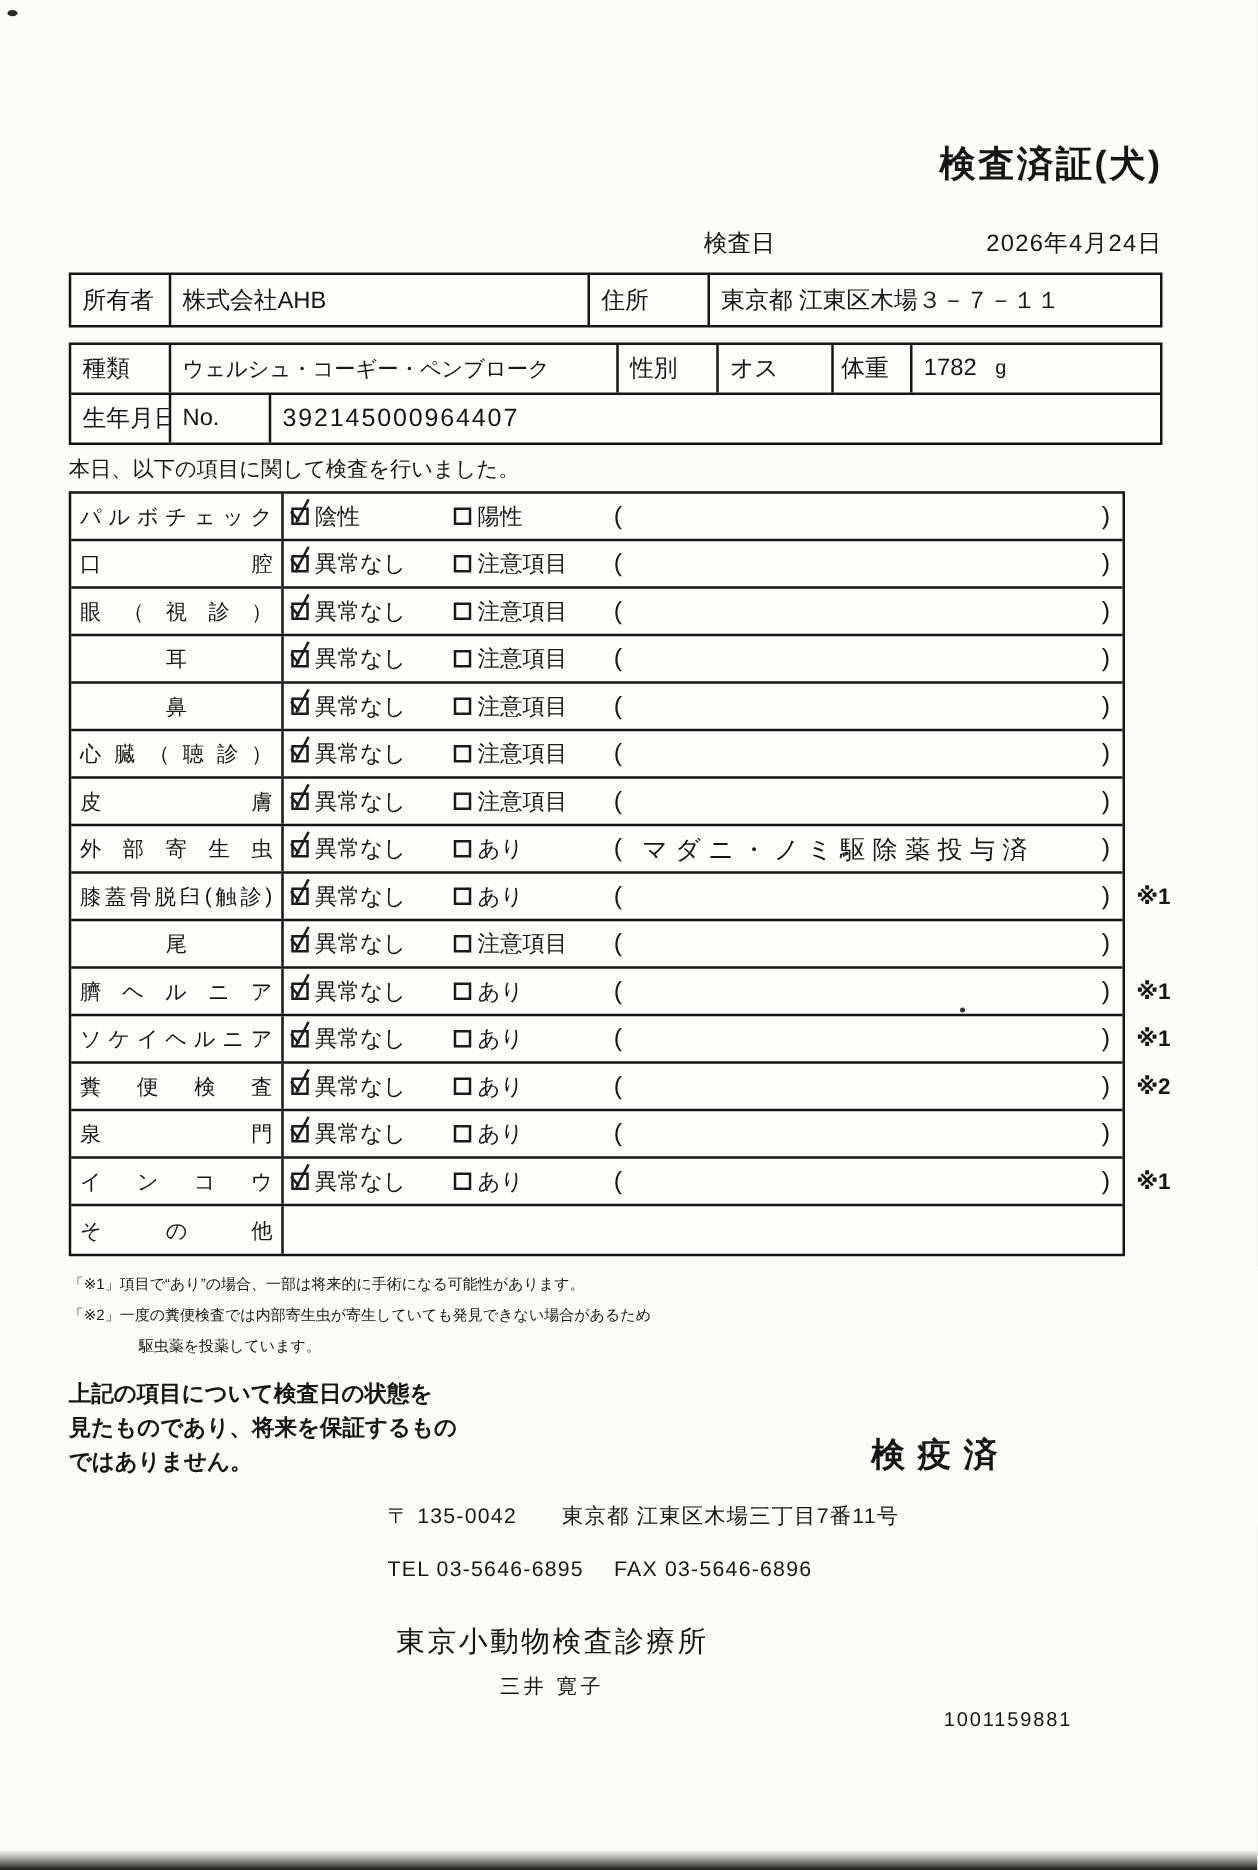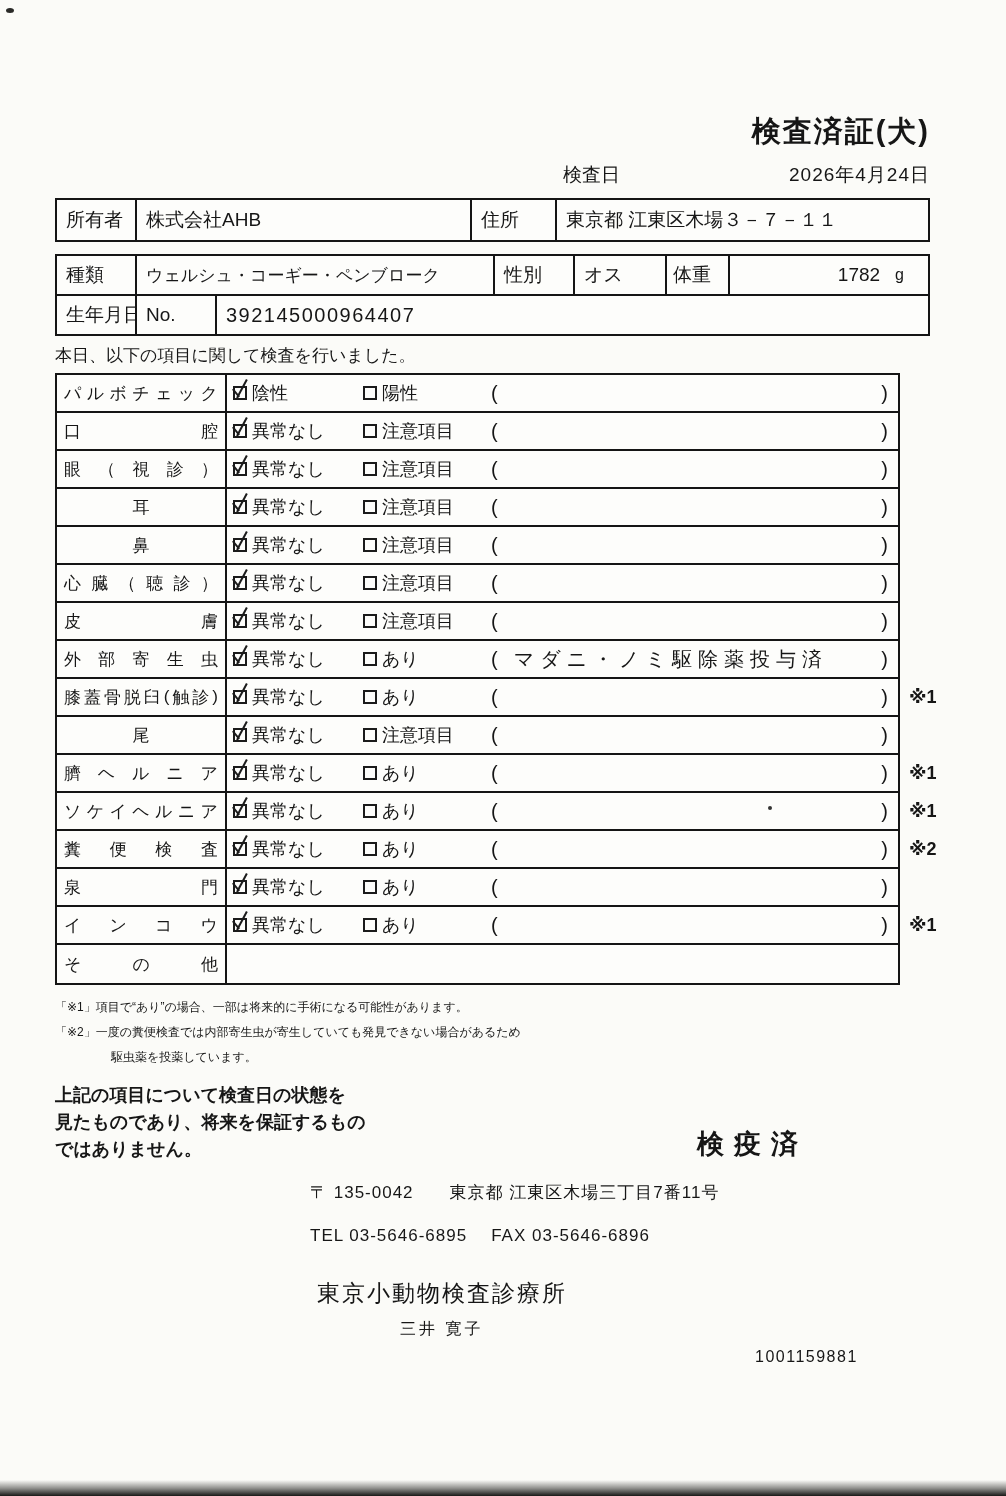--- a/index.html
+++ b/index.html
@@ -1,35 +1,35 @@
 <!DOCTYPE html>
 <html><head>
 <meta charset="utf-8">
 <style>
   *{margin:0;padding:0;box-sizing:border-box}
   html,body{background:#e9e9e5}
   body{width:1006px;font-family:"Liberation Sans","DejaVu Sans",sans-serif;color:#161616}
   .page{position:relative;width:1006px;height:1496px;background:#fbfbf8;overflow:hidden}
   .content{position:absolute;left:55px;top:0;width:875px}
   .title{margin-top:112px;text-align:right;font-size:29px;font-weight:600;letter-spacing:2px}
-  .date-row{position:relative;height:26px;margin-top:10px;font-size:19px}
+  .date-row{position:relative;height:26px;margin-top:30px;font-size:19px}
   .date-row .dl{position:absolute;left:508px}
   .date-row .dv{position:absolute;right:0;letter-spacing:1px}
   .tbl{border:2px solid #151515;background:#fdfdfb}
   .owner-tbl{margin-top:10px;display:flex}
   .animal-tbl{margin-top:12px}
   .trow{display:flex}
   .trow+.trow{border-top:2px solid #151515}
   .c{display:flex;align-items:center;height:38px;padding:0 9px;font-size:19px;border-right:2px solid #151515;white-space:nowrap;overflow:hidden}
   .owner-tbl .c{height:40px}
-  .w100{width:80px;flex:none}.w335{width:335px;flex:none}.w90{width:85px;flex:none}
+  .w100{width:80px;flex:none}.w335{width:335px;flex:none}.w90{width:96px;flex:none}
   .w345{width:358px;flex:none}.w80{width:80px;flex:none}.w92{width:92px;flex:none}
   .w63{width:63px;flex:none;padding:0 6px}
   .grow{flex:1;border-right:none}
-  .weight{justify-content:flex-end;padding-right:24px}
+  .weight{padding-right:24px}
   .weight .unit{font-size:16px;margin-left:15px}
   .no-val{letter-spacing:1.5px;font-size:20px}
   .breed{font-size:17px}
   .intro{margin-top:8px;font-size:17px}
   .exam{margin-top:6px;width:845px;border:2px solid #151515;background:#fdfdfb}
   .erow{position:relative;display:flex;height:38px;border-bottom:2px solid #151515}
   .erow:last-child{border-bottom:none}
   .elabel{width:170px;flex:none;border-right:2px solid #151515;display:flex;align-items:center;justify-content:space-between;padding:0 7px;font-size:17px;white-space:nowrap}
   .elabel span:only-child{margin:0 auto}
   .econtent{position:relative;flex:1}

